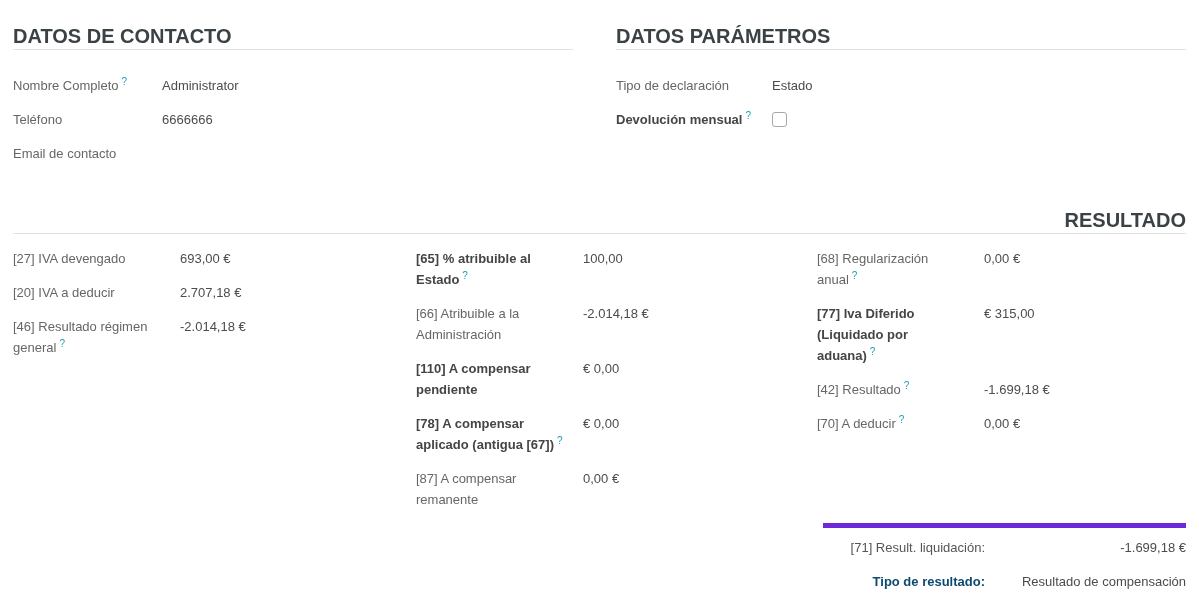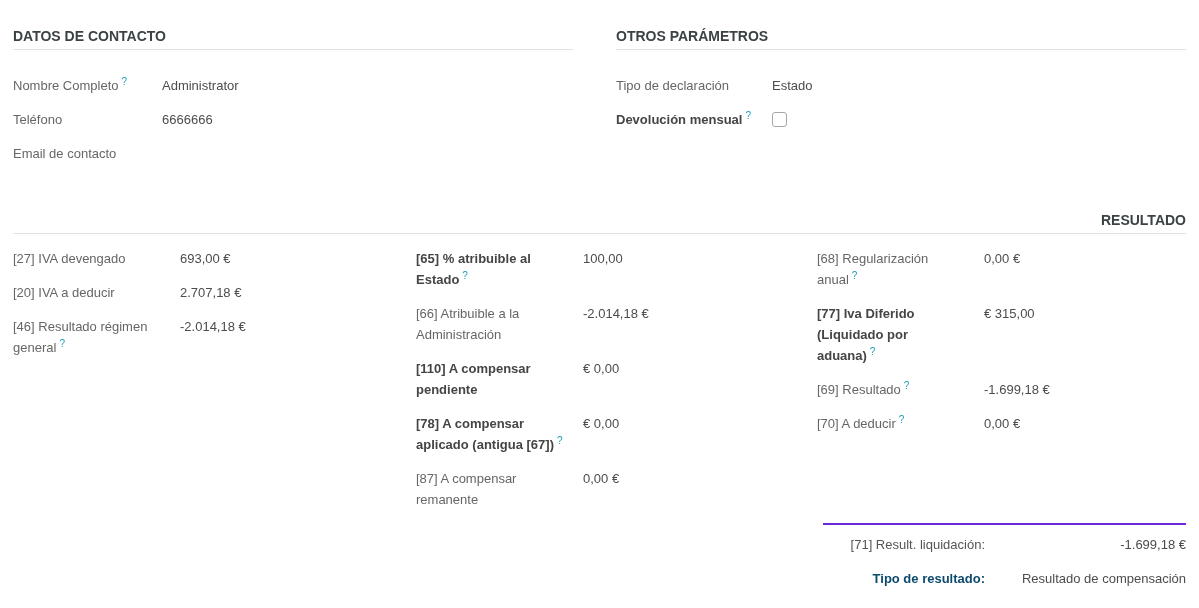--- a/index.html
+++ b/index.html
@@ -9,21 +9,21 @@
     background: #ffffff;
     font-family: "Liberation Sans", sans-serif;
     font-size: 13px;
     color: #4c4c4c;
     overflow: hidden;
   }
   .page { padding: 27px 13px 0 13px; width: 1199px; }
 
   
   .group-title {
-    font-size: 14px; font-weight: 700; color: #3a4245;
+    font-size: 20px; font-weight: 700; color: #3a4245;
     line-height: 18px; padding-bottom: 4px;
     border-bottom: 1px solid #e2e2e2;
   }
   .mb-top { margin-bottom: 25px; }
   .mb-result { margin-bottom: 14px; text-align: right; }
 
   
   .top-grid { display: grid; grid-template-columns: 560px 1fr; column-gap: 43px; }
 
   
@@ -48,21 +48,21 @@
     background: #ffffff; margin-top: 3px;
   }
 
   
   .result-section { margin-top: 34px; }
   .result-grid { display: grid; grid-template-columns: 387px 385px 1fr; column-gap: 16px; }
 
   
   .totals {
     width: 363px; margin-left: auto;
-    border-top: 2px solid #6d28d9;
+    border-top: 5px solid #6d28d9;
     padding-top: 9px; margin-top: 0;
   }
   .totals .trow { display: grid; grid-template-columns: 162px 1fr; margin-bottom: 13px; line-height: 21px; }
   .t-lbl { text-align: right; color: #555555; }
   .t-lbl.bold { font-weight: 700; color: #0c4a6e; }
   .t-val { text-align: right; color: #4c4c4c; }
 </style>
 </head>
 <body>
 
@@ -82,21 +82,21 @@
         <span class="lbl">Teléfono</span>
         <span class="val">6666666</span>
       </div>
 
       <div class="field cols-left">
         <span class="lbl">Email de contacto</span>
       </div>
     </div>
 
     <div>
-      <div class="group-title mb-top">OTROS PARÁMETROS</div>
+      <div class="group-title mb-top">DATOS PARÁMETROS</div>
 
       <div class="field cols-right">
         <span class="lbl">Tipo de declaración</span>
         <span class="val">Estado</span>
       </div>
 
       <div class="field cols-right">
         <span class="lbl bold"><span>Devolución mensual</span><sup class="help">?</sup></span>
         <span><span class="checkbox"></span></span>
       </div>
@@ -150,21 +150,21 @@
       <div>
         <div class="field cols-result">
           <span class="lbl"><span>[68] Regularización anual</span><sup class="help">?</sup></span>
           <span class="val">0,00 €</span>
         </div>
         <div class="field cols-result">
           <span class="lbl bold"><span>[77] Iva Diferido (Liquidado por aduana)</span><sup class="help">?</sup></span>
           <span class="val">€ 315,00</span>
         </div>
         <div class="field cols-result">
-          <span class="lbl"><span>[69] Resultado</span><sup class="help">?</sup></span>
+          <span class="lbl"><span>[42] Resultado</span><sup class="help">?</sup></span>
           <span class="val">-1.699,18 €</span>
         </div>
         <div class="field cols-result">
           <span class="lbl"><span>[70] A deducir</span><sup class="help">?</sup></span>
           <span class="val">0,00 €</span>
         </div>
       </div>
 
     </div>
 

